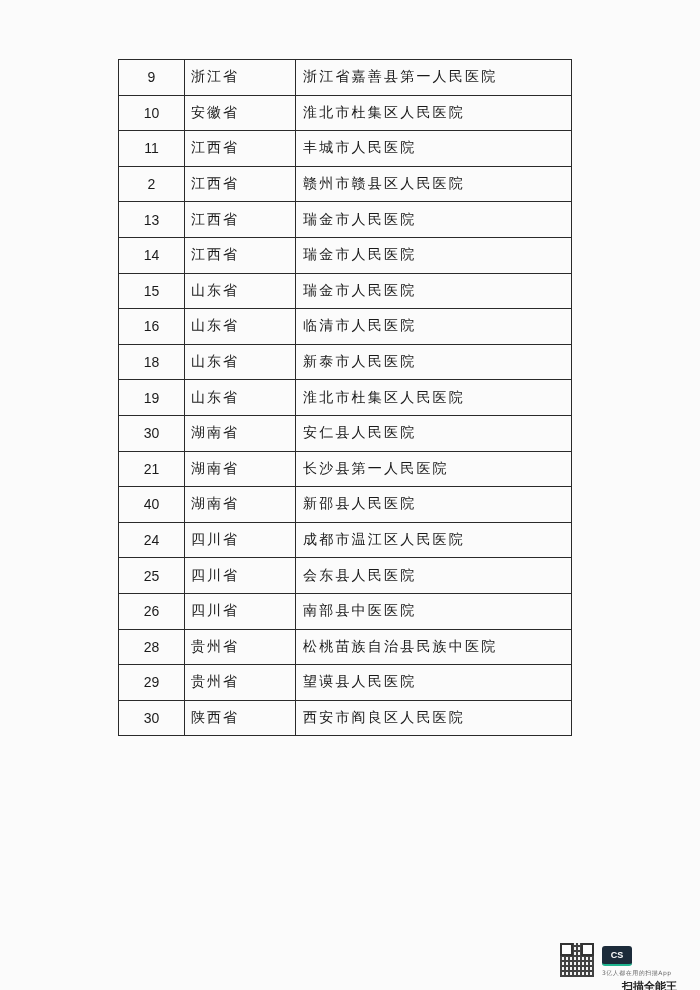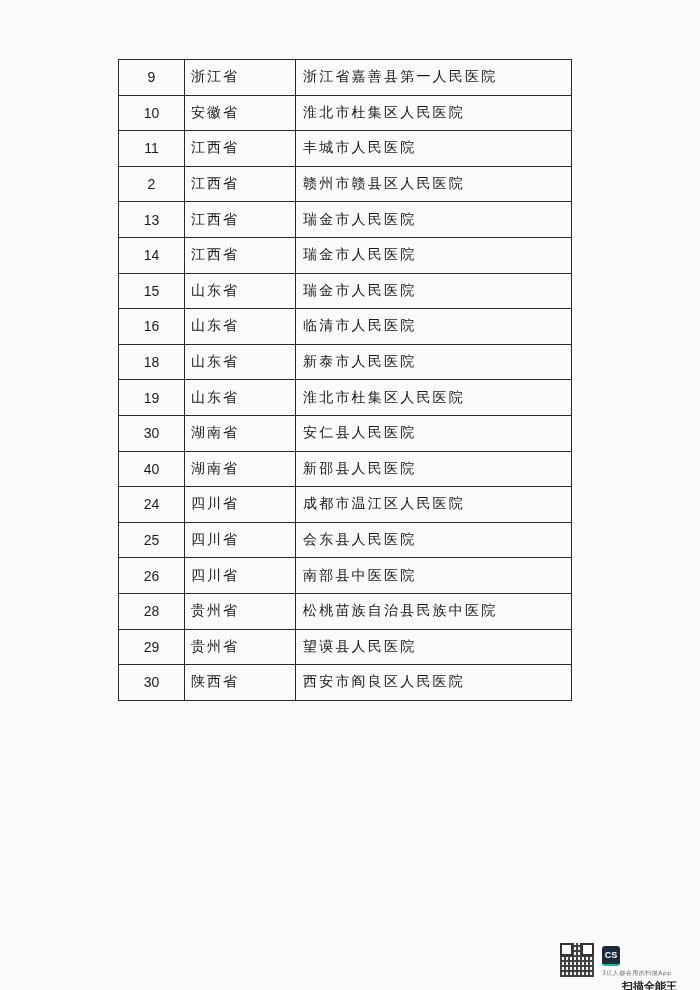--- a/index.html
+++ b/index.html
@@ -26,21 +26,21 @@
       repeating-linear-gradient(90deg, #222 0 2px, transparent 2px 4px),
       repeating-linear-gradient(0deg, #222 0 2px, #f5f5f5 2px 5px);
     opacity: 0.85;
   }
   .qr::before, .qr::after {
     content: ""; position: absolute; width: 9px; height: 9px; border: 2px solid #111; background: #fff;
   }
   .qr::before { left: 0; top: 0; }
   .qr::after { right: 0; top: 0; }
   .cs-logo {
-    position: absolute; left: 44px; top: 6px; width: 18px; height: 18px; border-radius: 3px;
+    position: absolute; left: 44px; top: 6px; width: 30px; height: 18px; border-radius: 3px;
     background: #1c2b3a; color: #fff; font: bold 9px "Liberation Sans", sans-serif;
     display: flex; align-items: center; justify-content: center; border-bottom: 2px solid #1fb58f;
   }
   .app-name {
     position: absolute; left: 64px; top: 6px; font: bold 11px "DejaVu Sans", sans-serif; color: #222; margin-top: 33px;
   }
   .app-tagline {
     position: absolute; left: 44px; top: 29px; font: 6px "DejaVu Sans", sans-serif; color: #666; letter-spacing: 0.5px;
   }
 </style>
@@ -98,20 +98,25 @@
         <td class="col-no">19</td>
         <td class="col-prov">山东省</td>
         <td class="col-hosp">淮北市杜集区人民医院</td>
       </tr>
       <tr>
         <td class="col-no">30</td>
         <td class="col-prov">湖南省</td>
         <td class="col-hosp">安仁县人民医院</td>
       </tr>
       <tr>
+        <td class="col-no">21</td>
+        <td class="col-prov">湖南省</td>
+        <td class="col-hosp">长沙县第一人民医院</td>
+      </tr>
+      <tr>
         <td class="col-no">40</td>
         <td class="col-prov">湖南省</td>
         <td class="col-hosp">新邵县人民医院</td>
       </tr>
       <tr>
         <td class="col-no">24</td>
         <td class="col-prov">四川省</td>
         <td class="col-hosp">成都市温江区人民医院</td>
       </tr>
       <tr>

